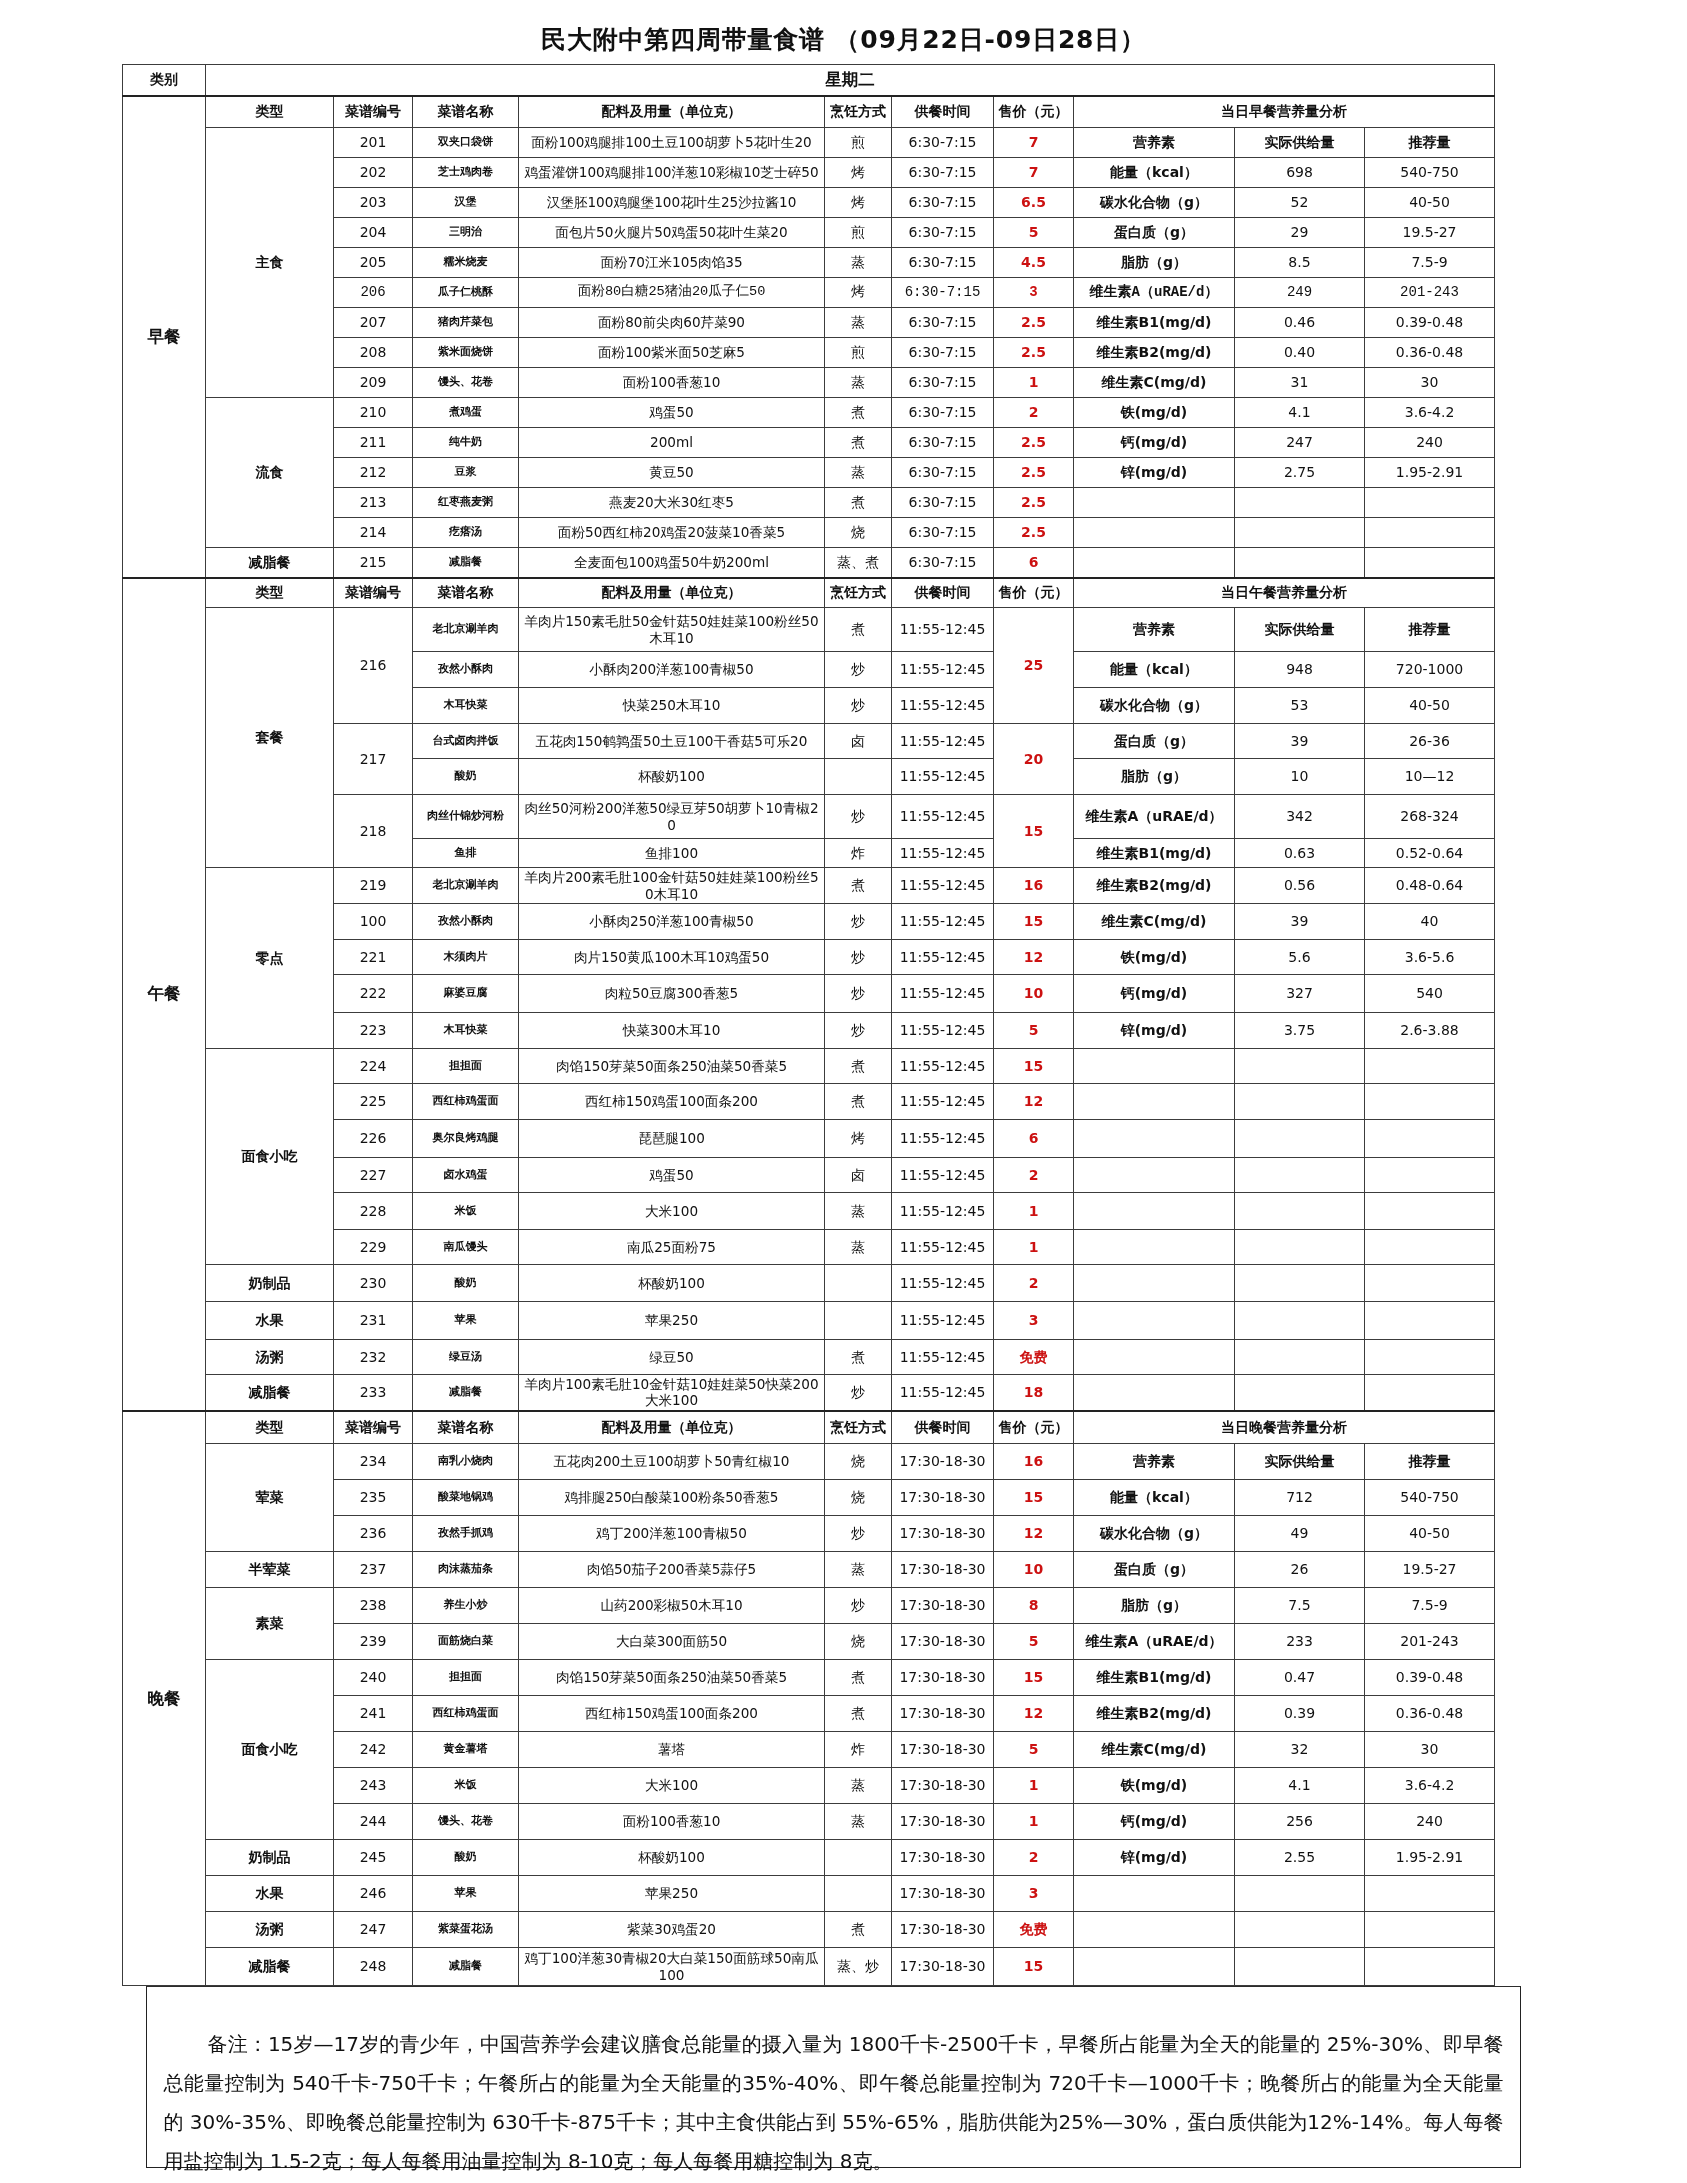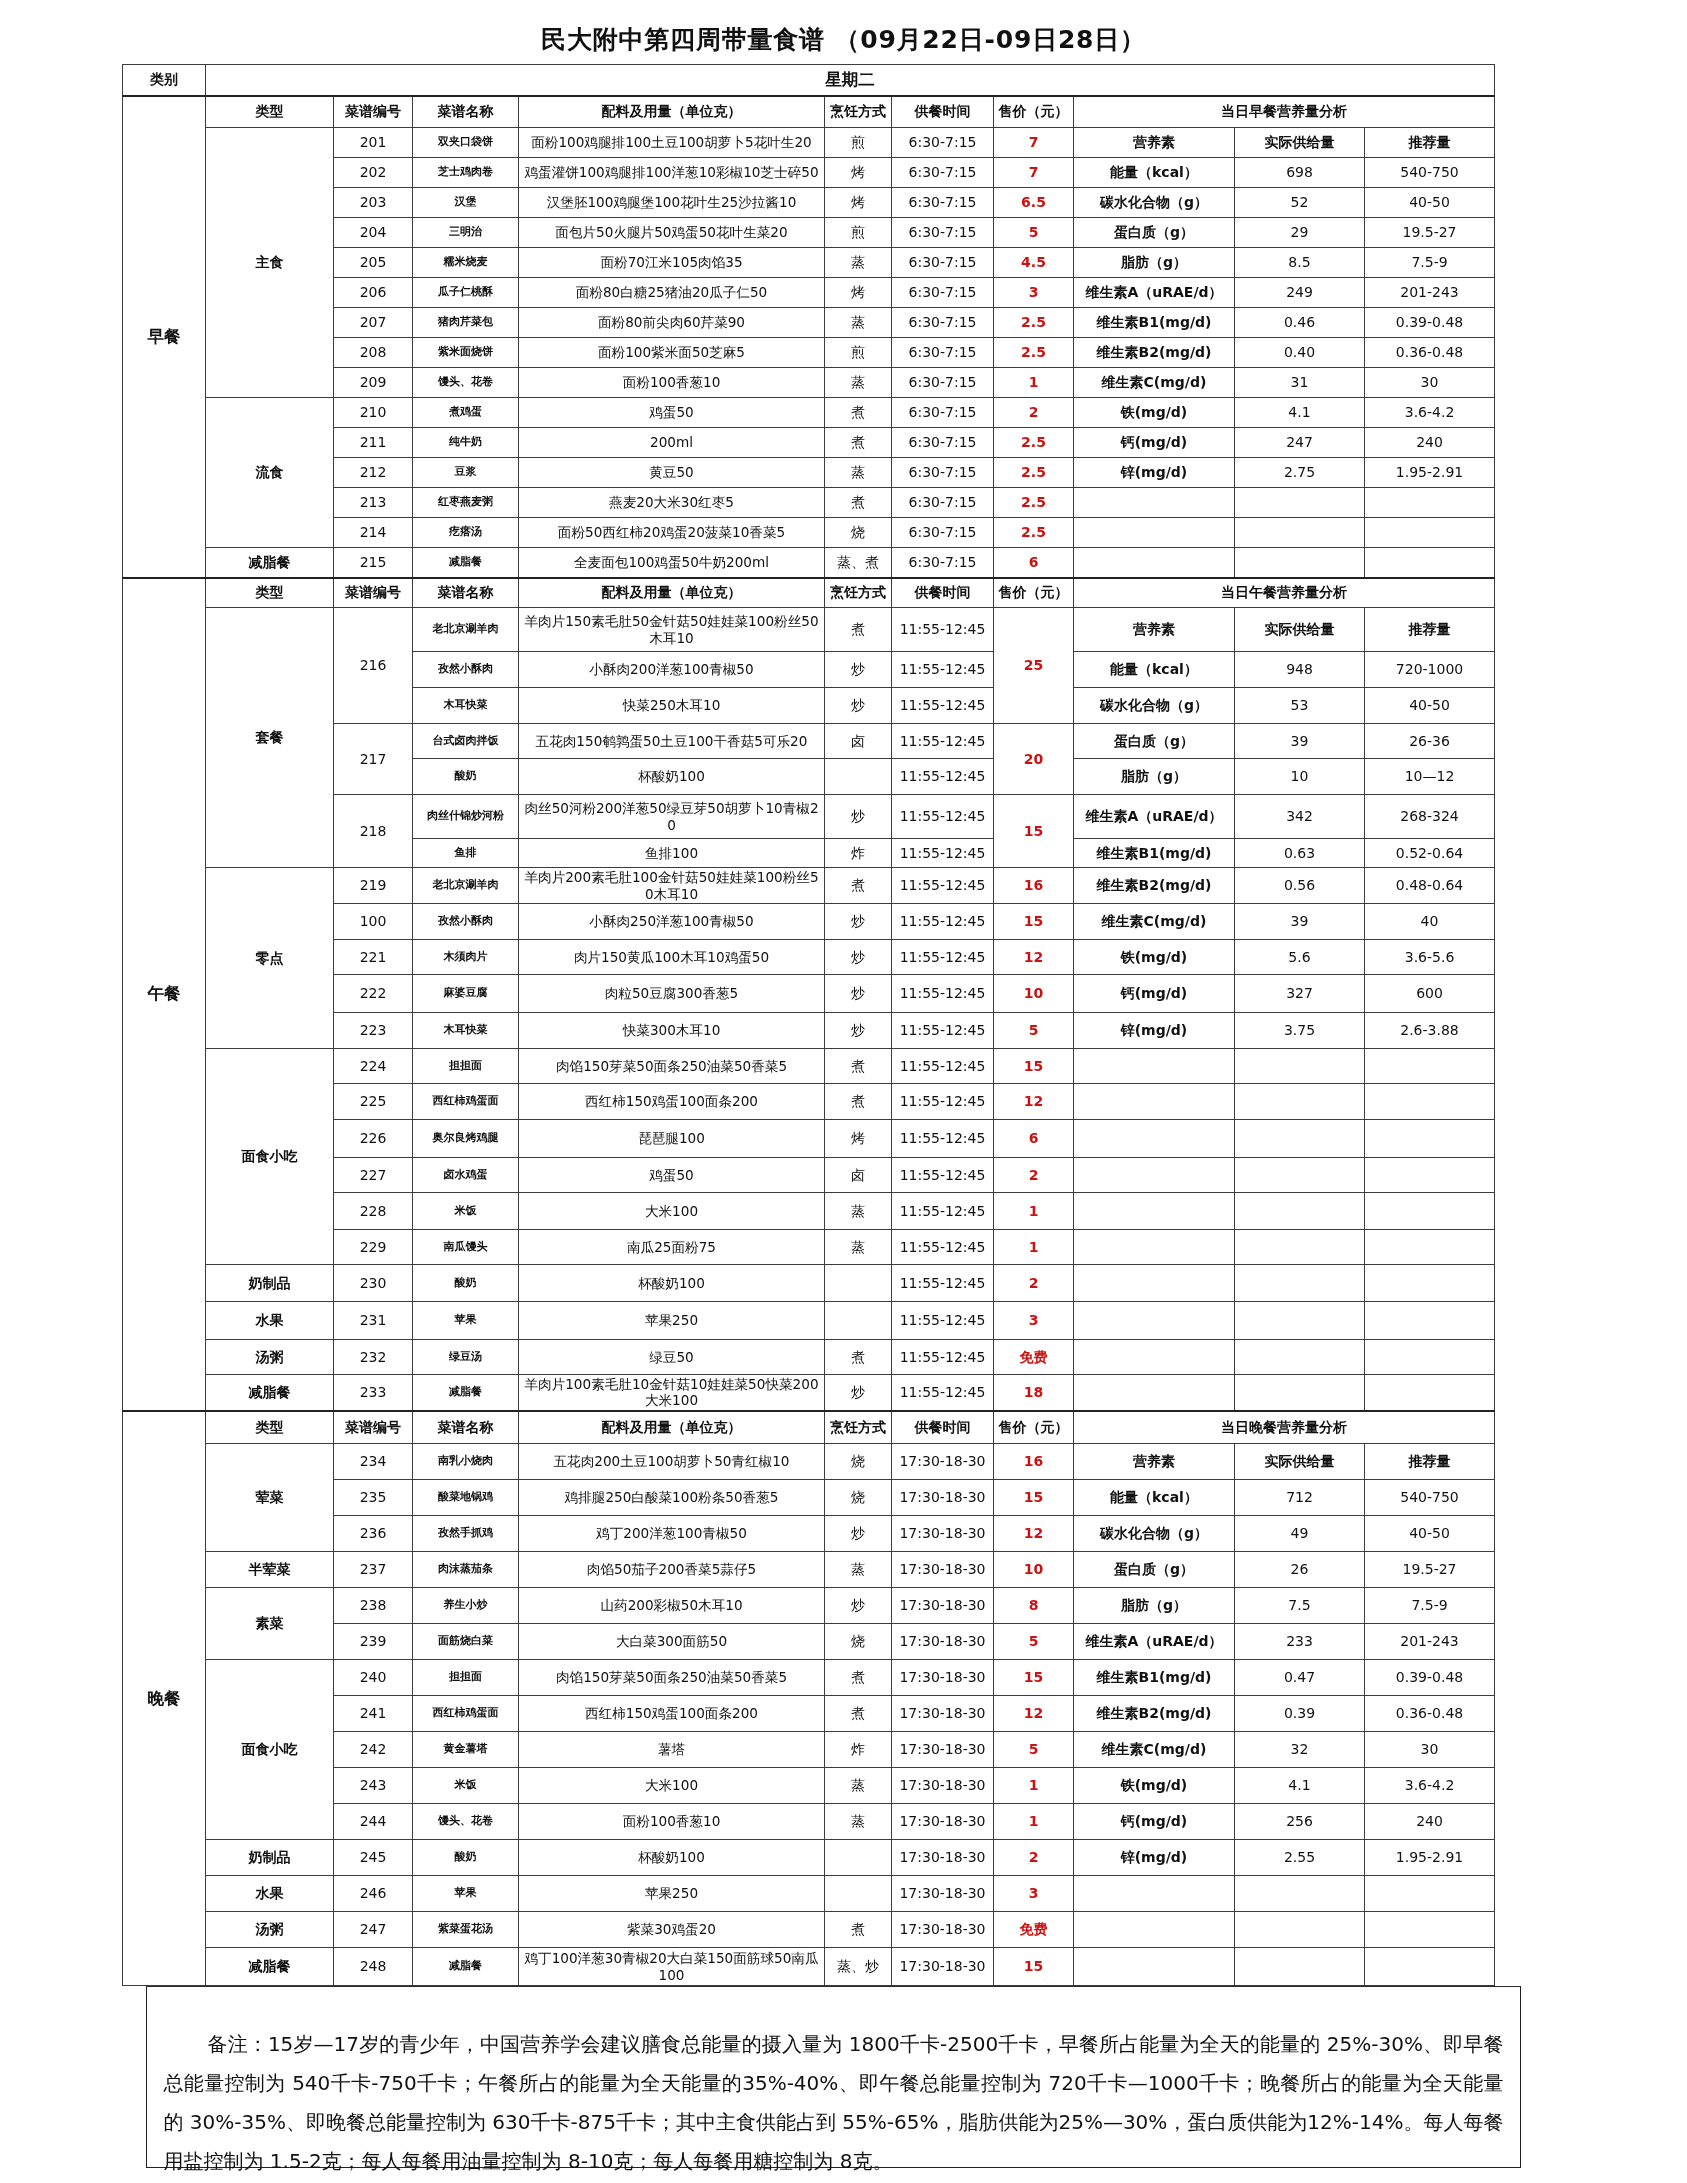--- a/index.html
+++ b/index.html
@@ -103,21 +103,21 @@
           <td data-name="dish-code">205</td>
           <td data-name="dish-name" class="b">糯米烧麦</td>
           <td data-name="ingredients-cell">面粉70江米105肉馅35</td>
           <td data-name="cooking-method">蒸</td>
           <td data-name="serving-time">6:30-7:15</td>
           <td data-name="price-cell" class="red">4.5</td>
           <td data-name="nutrient-name" class="b">脂肪（g）</td>
           <td data-name="actual-supply-value">8.5</td>
           <td data-name="recommended-value">7.5-9</td>
         </tr>
-        <tr data-name="table-row" style="height: 30px;">
+        <tr data-name="table-row" style="height: 30px; font-family: Liberation Mono, monospace;">
           <td data-name="dish-code">206</td>
           <td data-name="dish-name" class="b">瓜子仁桃酥</td>
           <td data-name="ingredients-cell">面粉80白糖25猪油20瓜子仁50</td>
           <td data-name="cooking-method">烤</td>
           <td data-name="serving-time">6:30-7:15</td>
           <td data-name="price-cell" class="red">3</td>
           <td data-name="nutrient-name" class="b">维生素A（uRAE/d）</td>
           <td data-name="actual-supply-value">249</td>
           <td data-name="recommended-value">201-243</td>
         </tr>
@@ -339,21 +339,21 @@
         </tr>
         <tr data-name="table-row" style="height: 38px;">
           <td data-name="dish-code">222</td>
           <td data-name="dish-name" class="b">麻婆豆腐</td>
           <td data-name="ingredients-cell">肉粒50豆腐300香葱5</td>
           <td data-name="cooking-method">炒</td>
           <td data-name="serving-time">11:55-12:45</td>
           <td data-name="price-cell" class="red">10</td>
           <td data-name="nutrient-name" class="b">钙(mg/d)</td>
           <td data-name="actual-supply-value">327</td>
-          <td data-name="recommended-value">600</td>
+          <td data-name="recommended-value">540</td>
         </tr>
         <tr data-name="table-row" style="height: 36px;">
           <td data-name="dish-code">223</td>
           <td data-name="dish-name" class="b">木耳快菜</td>
           <td data-name="ingredients-cell">快菜300木耳10</td>
           <td data-name="cooking-method">炒</td>
           <td data-name="serving-time">11:55-12:45</td>
           <td data-name="price-cell" class="red">5</td>
           <td data-name="nutrient-name" class="b">锌(mg/d)</td>
           <td data-name="actual-supply-value">3.75</td>

